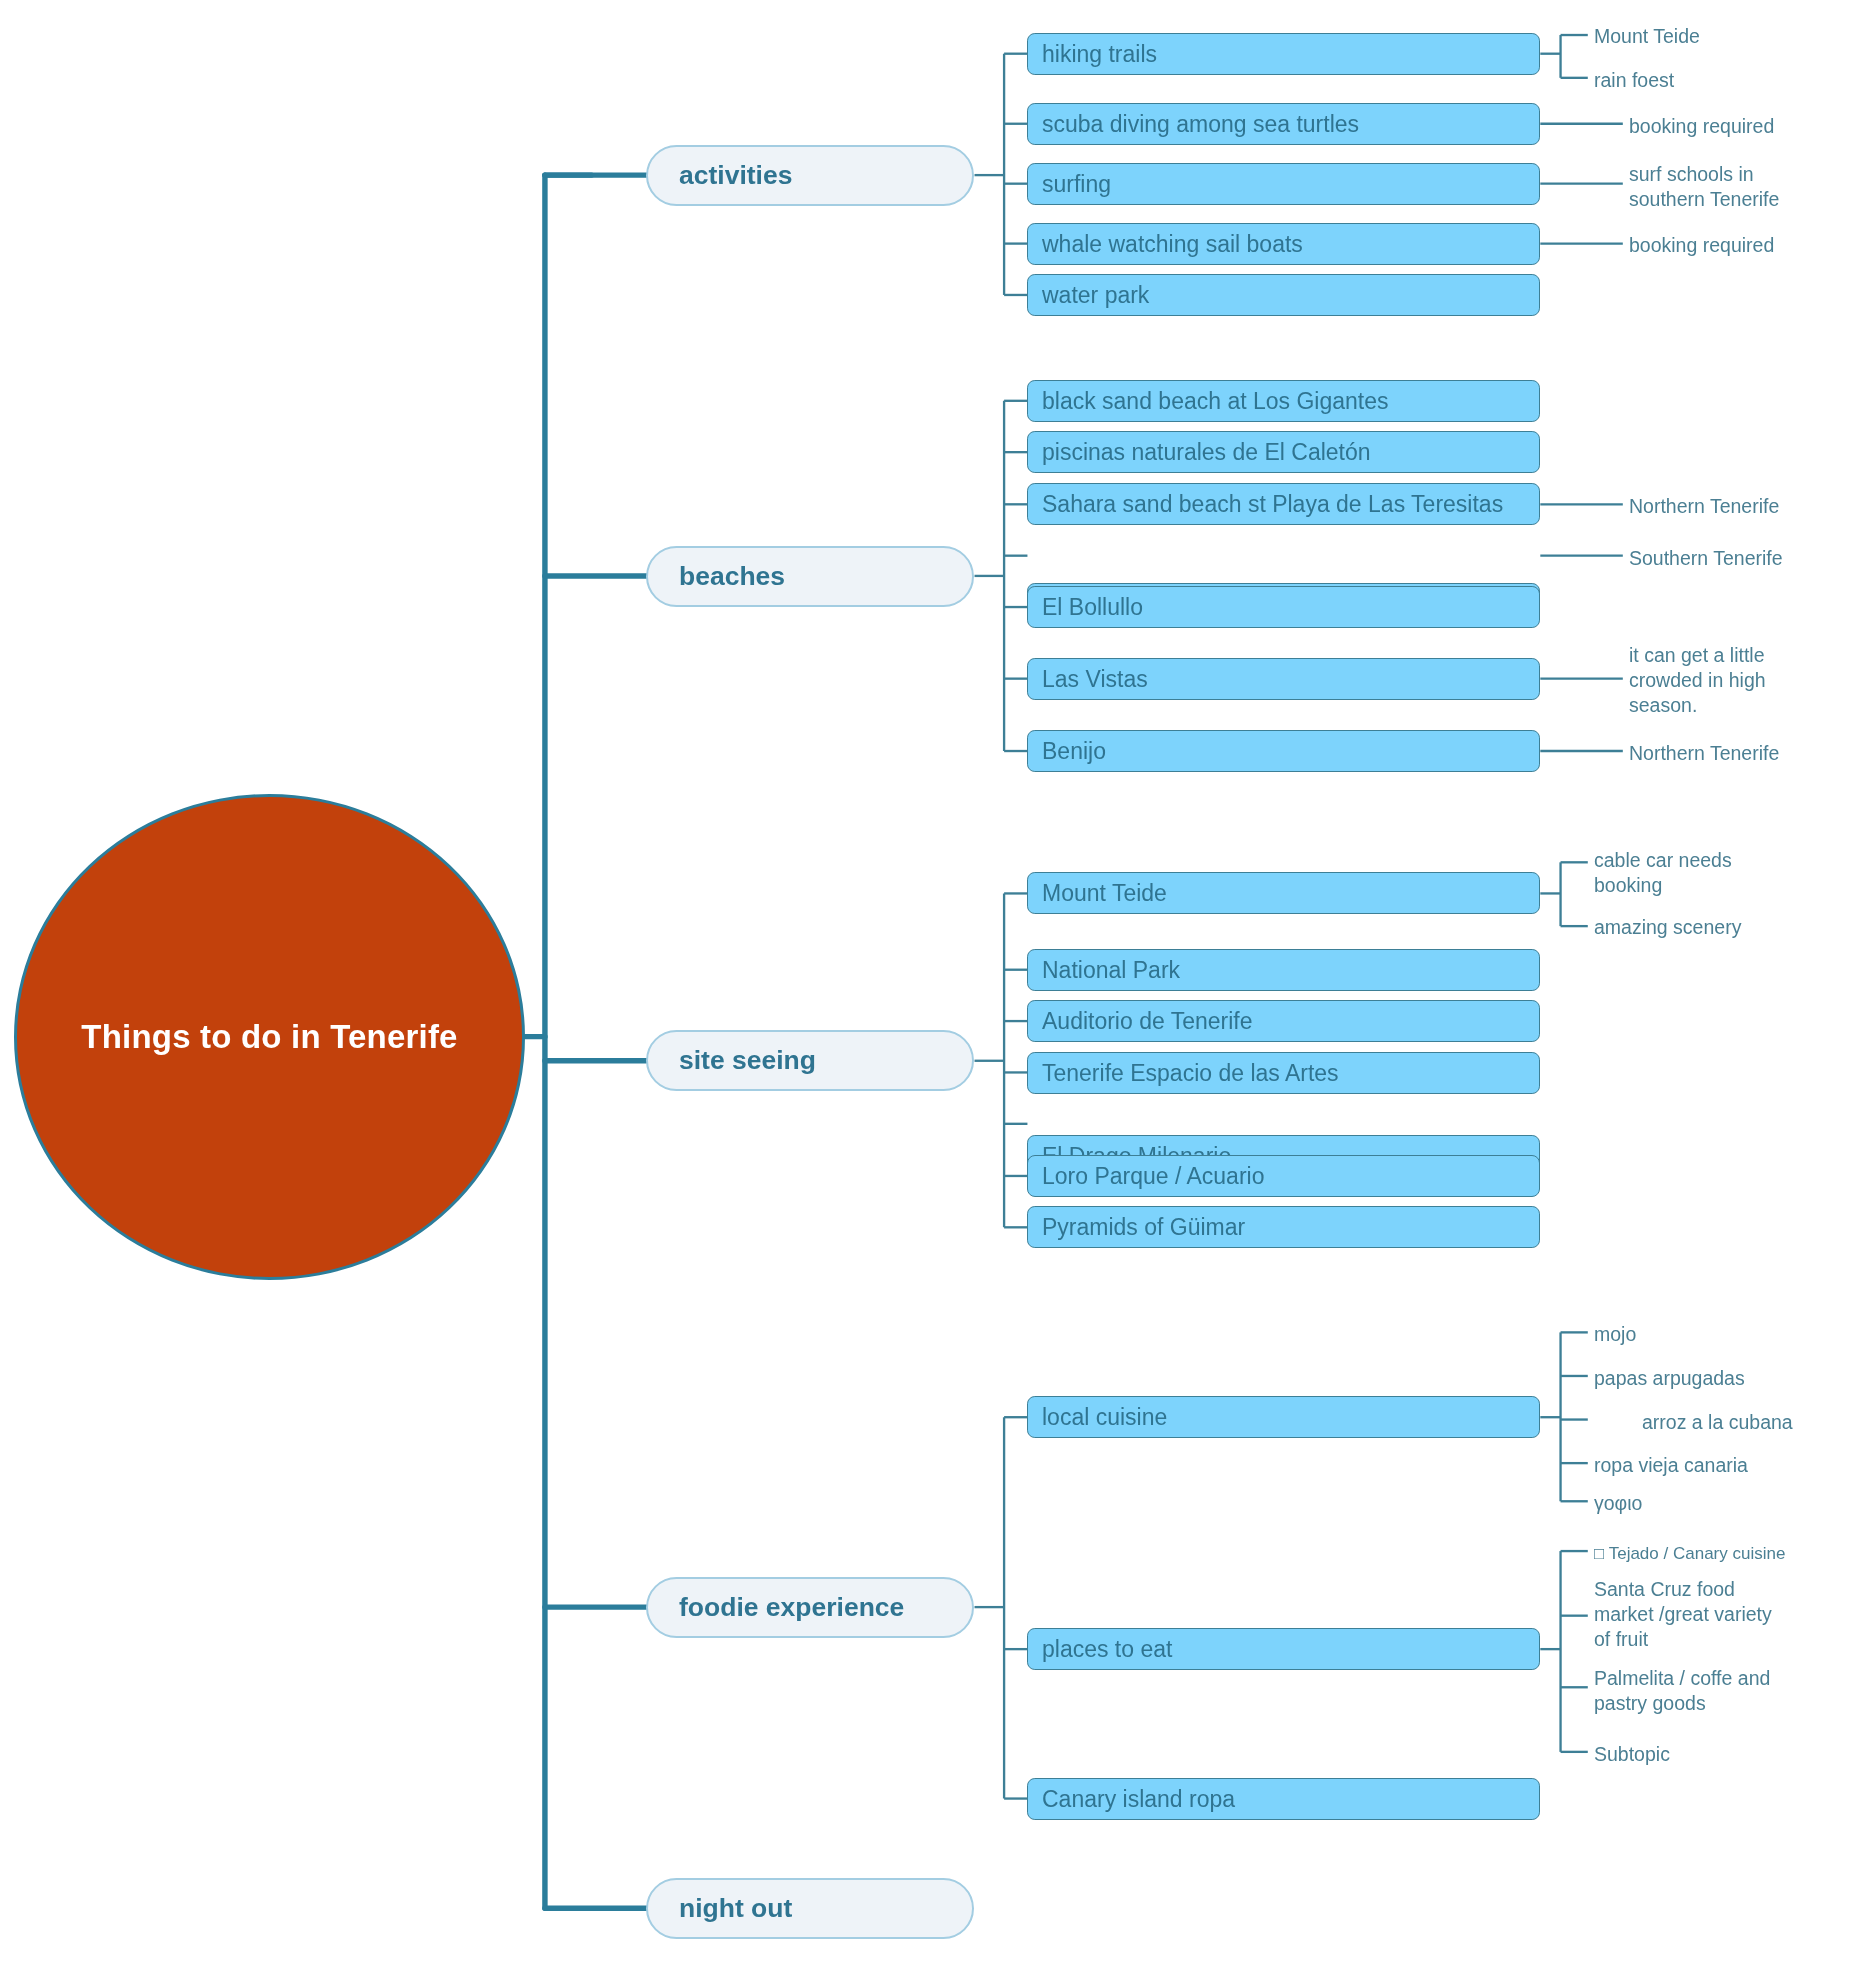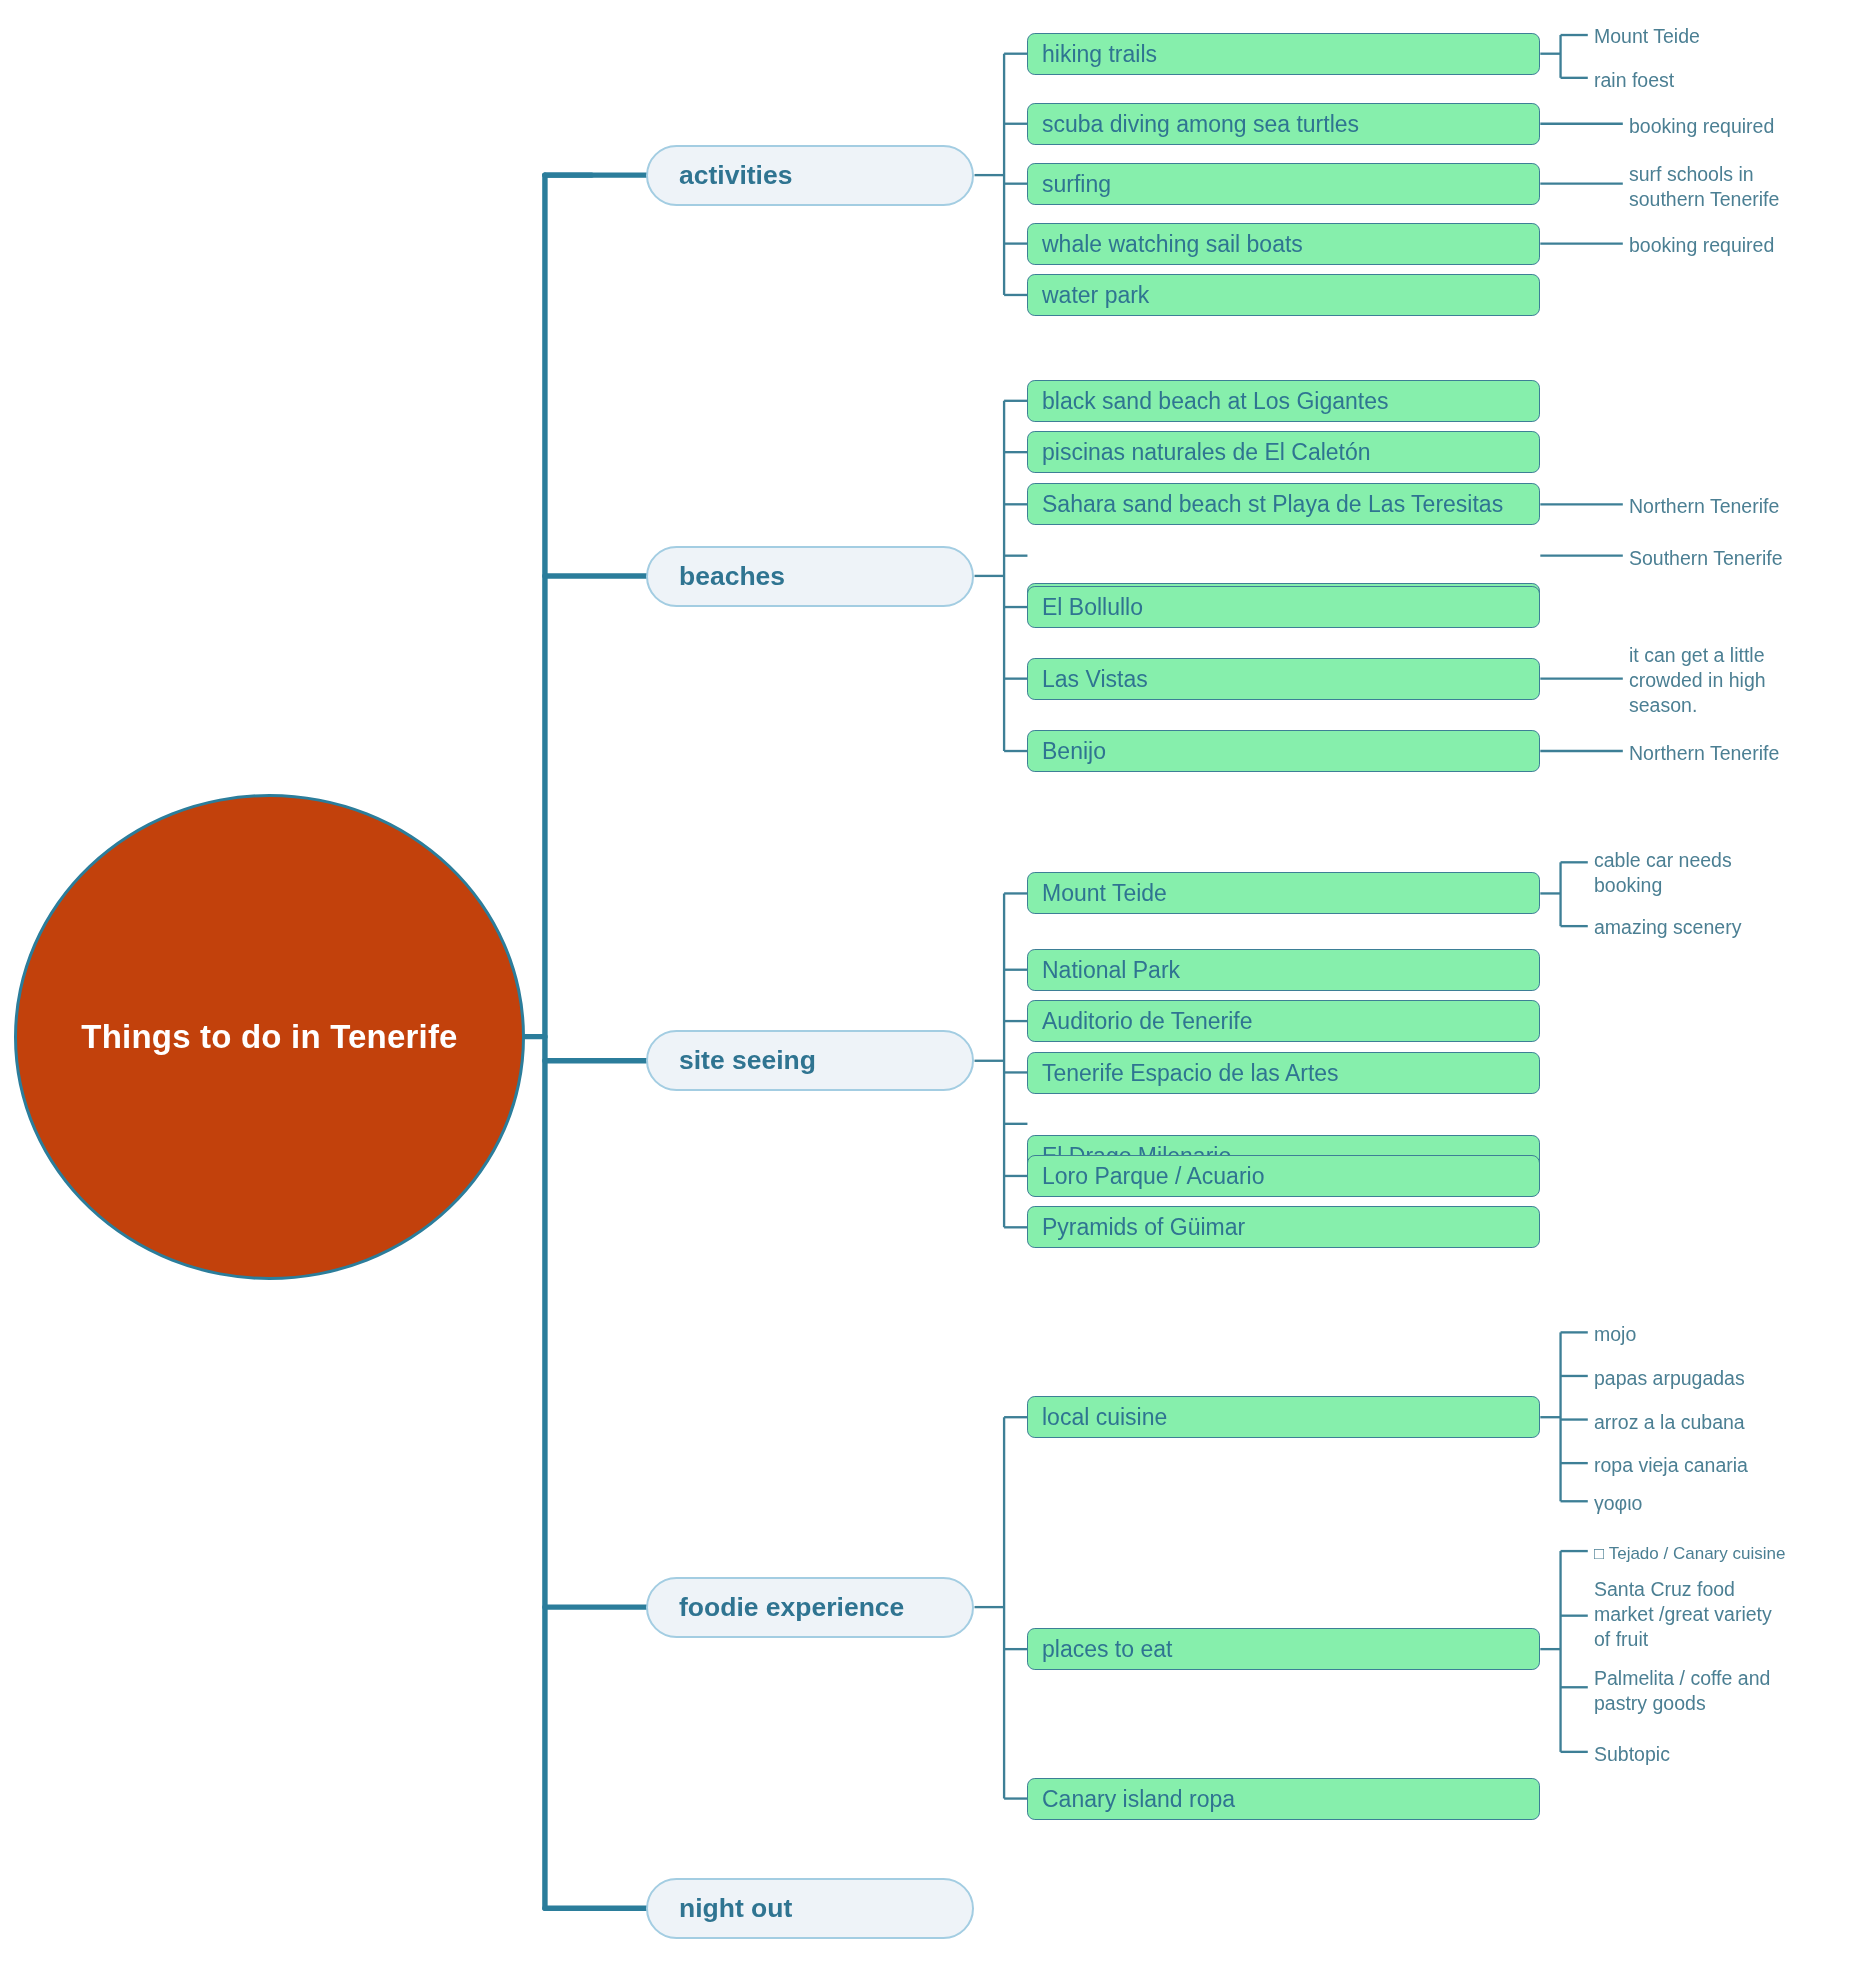--- a/index.html
+++ b/index.html
@@ -34,21 +34,21 @@
     box-sizing:border-box;
     display:flex;align-items:center;
   }
   .branch-label{
     color:#2f7491;font-weight:bold;font-size:26.5px;padding-left:31px;white-space:nowrap;
   }
 
   
   .leaf-box{
     position:absolute;
-    background:#86efac;
+    background:#7dd3fc;
     border:1.6px solid #3d7f96;
     border-radius:7.8px;
     box-sizing:border-box;
     display:flex;align-items:center;
   }
   .leaf-label{
     color:#2f7491;font-size:23px;padding-left:14px;white-space:nowrap;
   }
 
   
@@ -259,21 +259,21 @@
   </div>
   <div class="leaf-box" style="left:1027px;top:1628px;width:513px;height:42px;">
     <span class="leaf-label">places to eat</span>
   </div>
   <div class="leaf-box" style="left:1027px;top:1778px;width:513px;height:42px;">
     <span class="leaf-label">Canary island ropa</span>
   </div>
 
   <div class="note" style="left:1594px;top:1322px;">mojo</div>
   <div class="note" style="left:1594px;top:1366px;">papas arpugadas</div>
-  <div class="note" style="left:1594px;top:1410px;">arroz a la cubana</div>
+  <div class="note" style="left:1642px;top:1410px;">arroz a la cubana</div>
   <div class="note" style="left:1594px;top:1453px;">ropa vieja canaria</div>
   <div class="note" style="left:1594px;top:1491px;">γοφιο</div>
 
   <div class="note small" style="left:1594px;top:1543px;">□ Tejado / Canary cuisine</div>
   <div class="note" style="left:1594px;top:1577px;">Santa Cruz food
 market /great variety
 of fruit</div>
   <div class="note" style="left:1594px;top:1666px;">Palmelita / coffe and
 pastry goods</div>
   <div class="note" style="left:1594px;top:1742px;">Subtopic</div>

